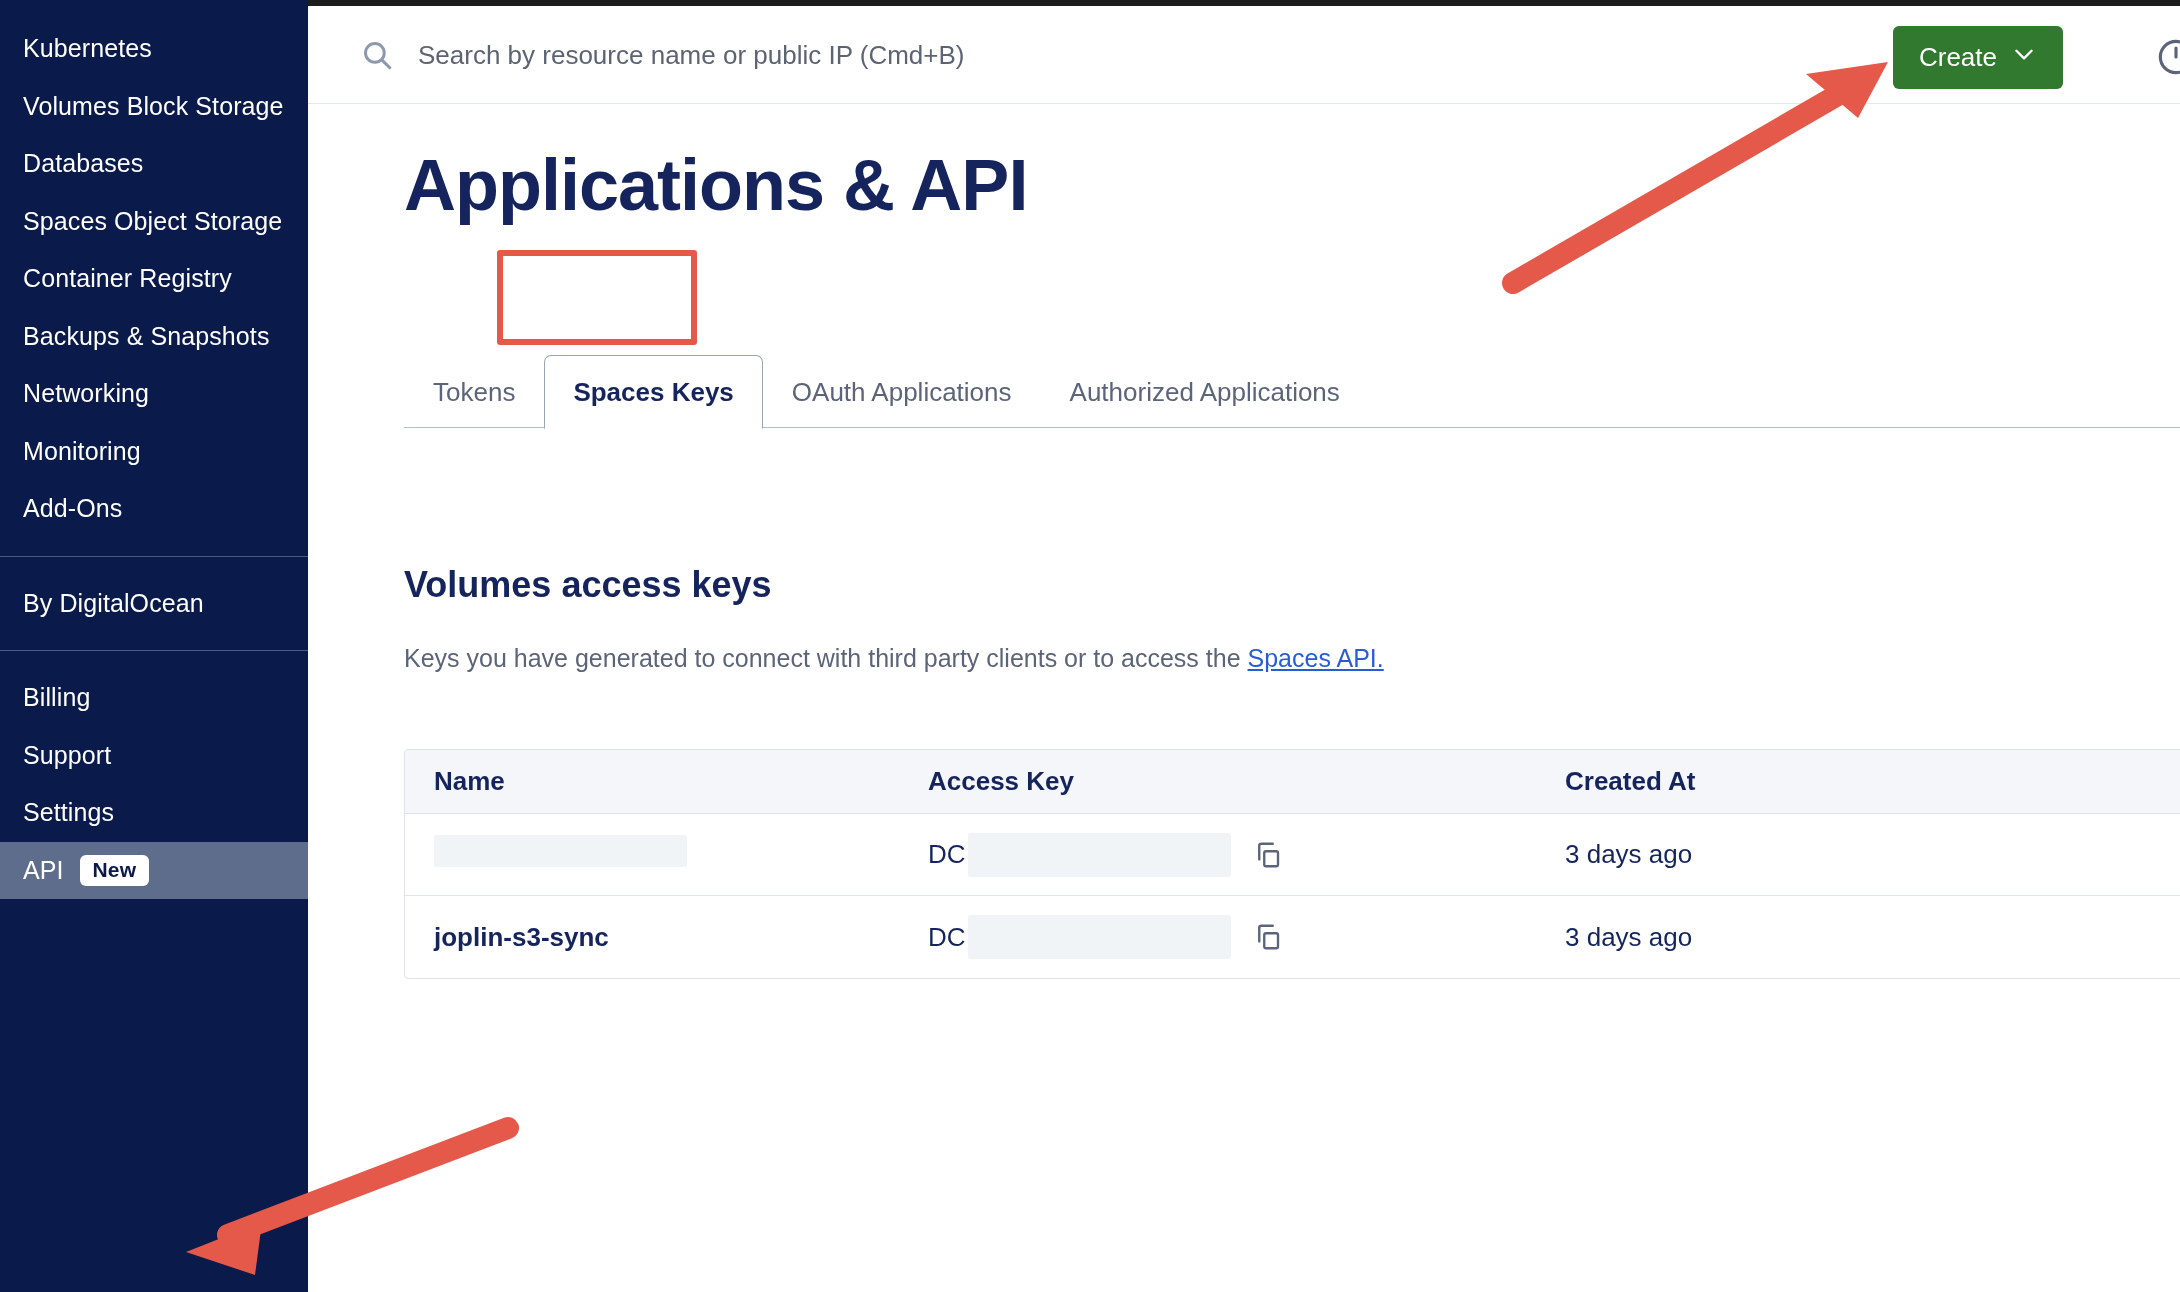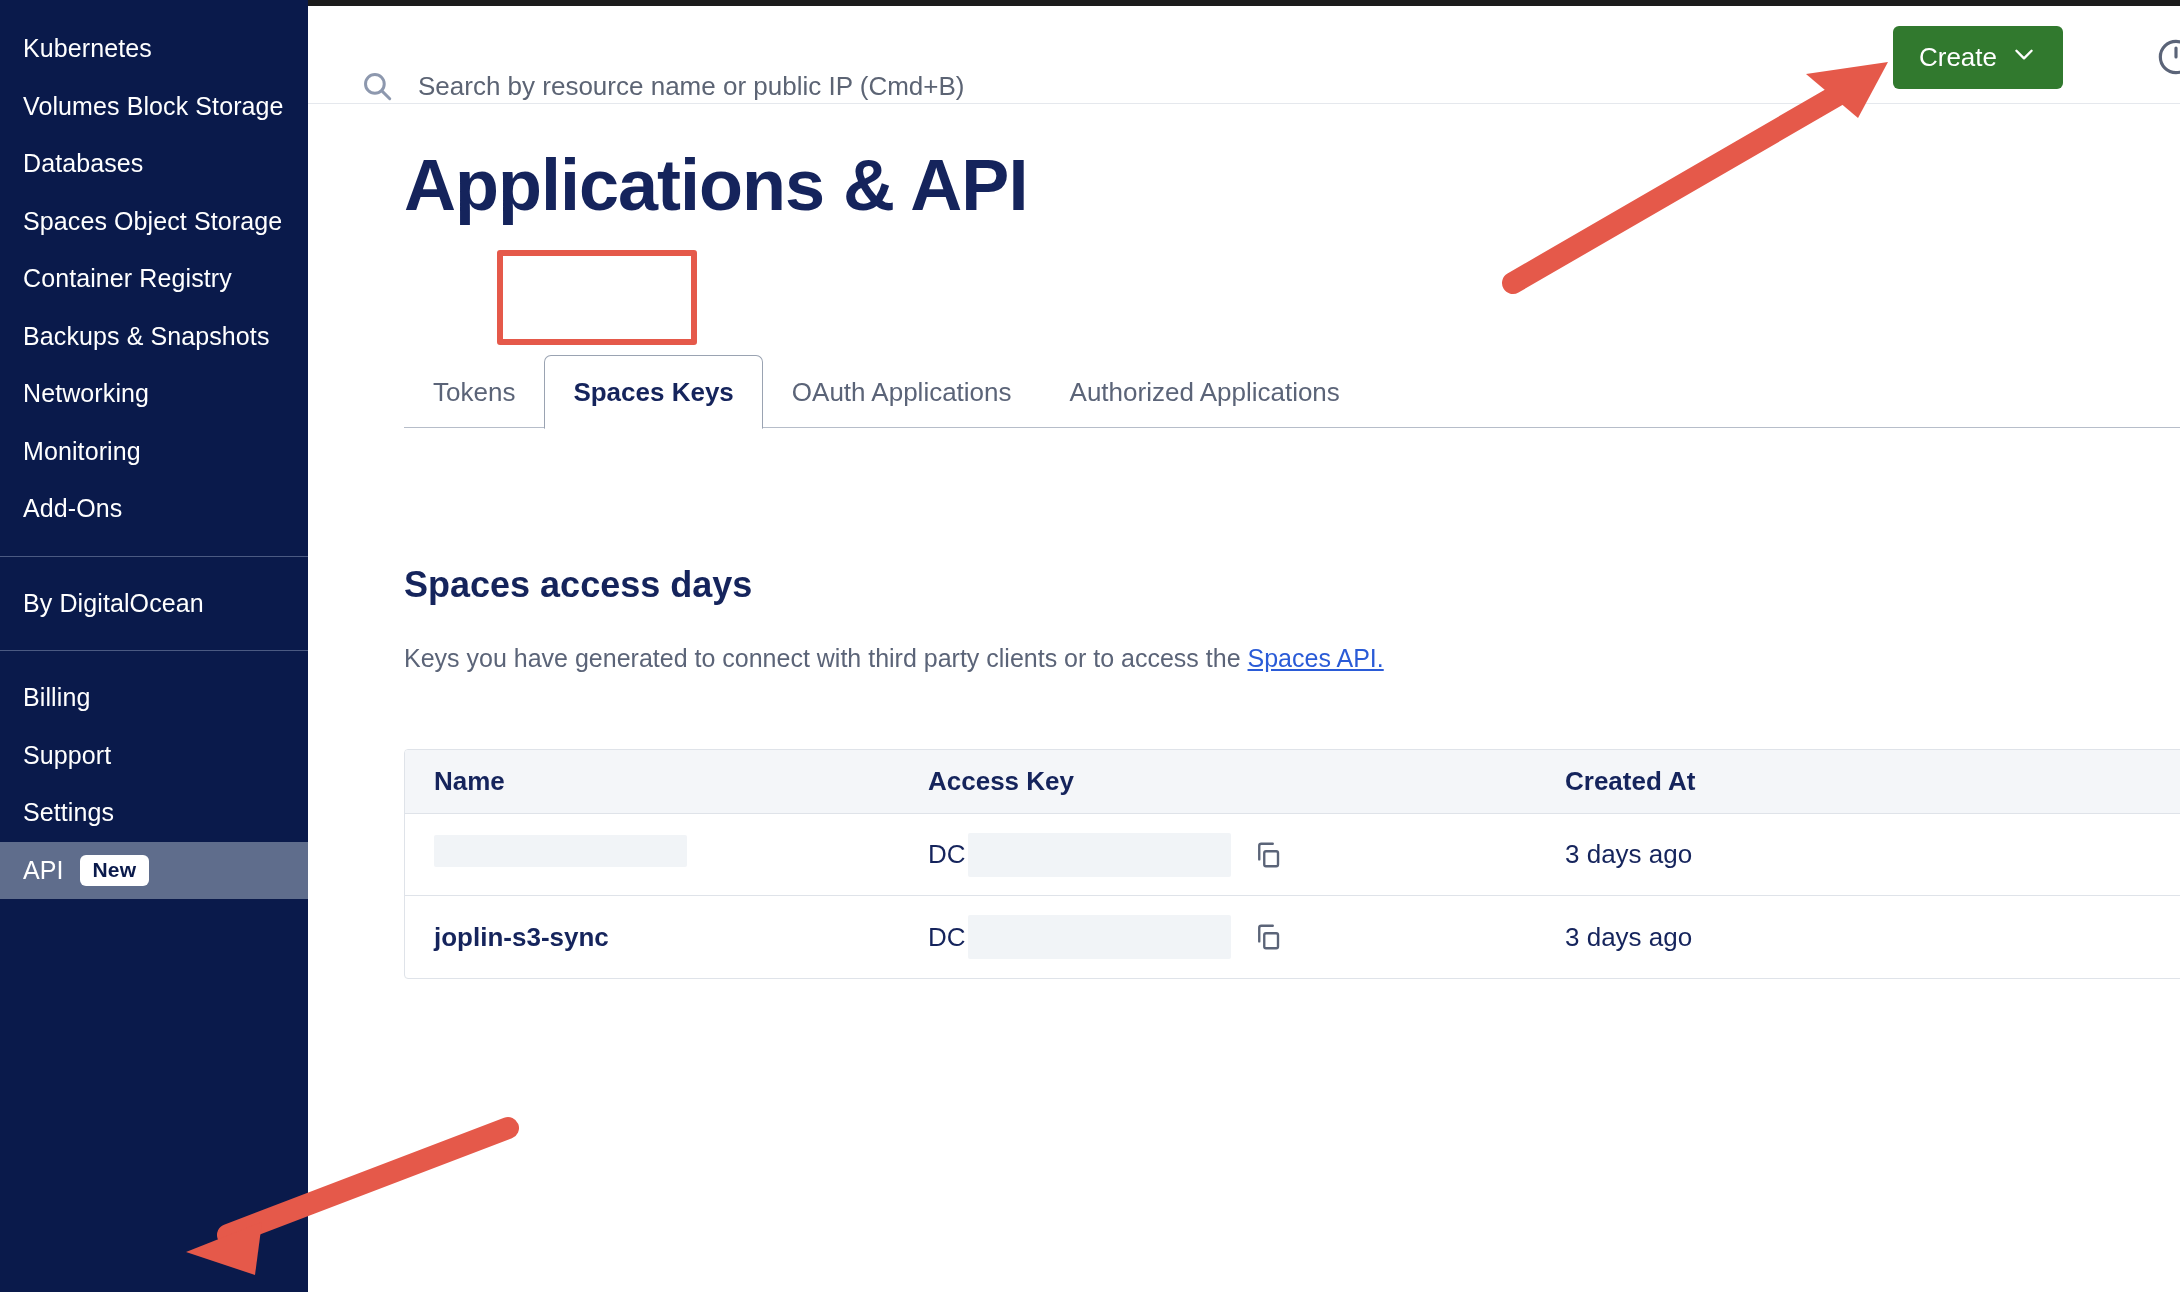--- a/index.html
+++ b/index.html
@@ -42,21 +42,21 @@
     padding:4px 13px 6px; margin-left:16px; line-height:1;
   }
 
   
   .header{
     position:absolute; top:6px; left:308px; width:1872px; height:98px;
     background:#ffffff; border-bottom:1px solid #e5e8ed;
   }
   .search-wrap{
     position:absolute; left:52px; top:0; height:98px;
-    display:flex; align-items:center; gap:24px;margin-top:31px;
+    display:flex; align-items:center; gap:24px;
   }
   .search-icon svg{ display:block; }
   .search-input{
     border:none; outline:none; background:transparent;
     font-family:"Liberation Sans", sans-serif;
     font-size:26px; color:#51586b; width:1000px;
   }
   .search-input::placeholder{ color:#5c6474; opacity:1; }
   .create-btn{
     position:absolute; right:117px; top:20px;
@@ -267,21 +267,21 @@
           </div>
         <div class="tab">
             <span>OAuth Applications</span>
           </div>
         <div class="tab">
             <span>Authorized Applications</span>
           </div>
       </div>
     </div>
 
-    <h2 class="section-title">Spaces access days</h2>
+    <h2 class="section-title">Volumes access keys</h2>
 
     <p class="section-desc">
       <span>Keys you have generated to connect with third party clients or to access the </span><a href="#">Spaces API.</a>
     </p>
 
     <div class="table-card">
 
       <div class="t-row t-head">
         <div class="cell c-name">Name</div>
         <div class="cell c-key">Access Key</div>

